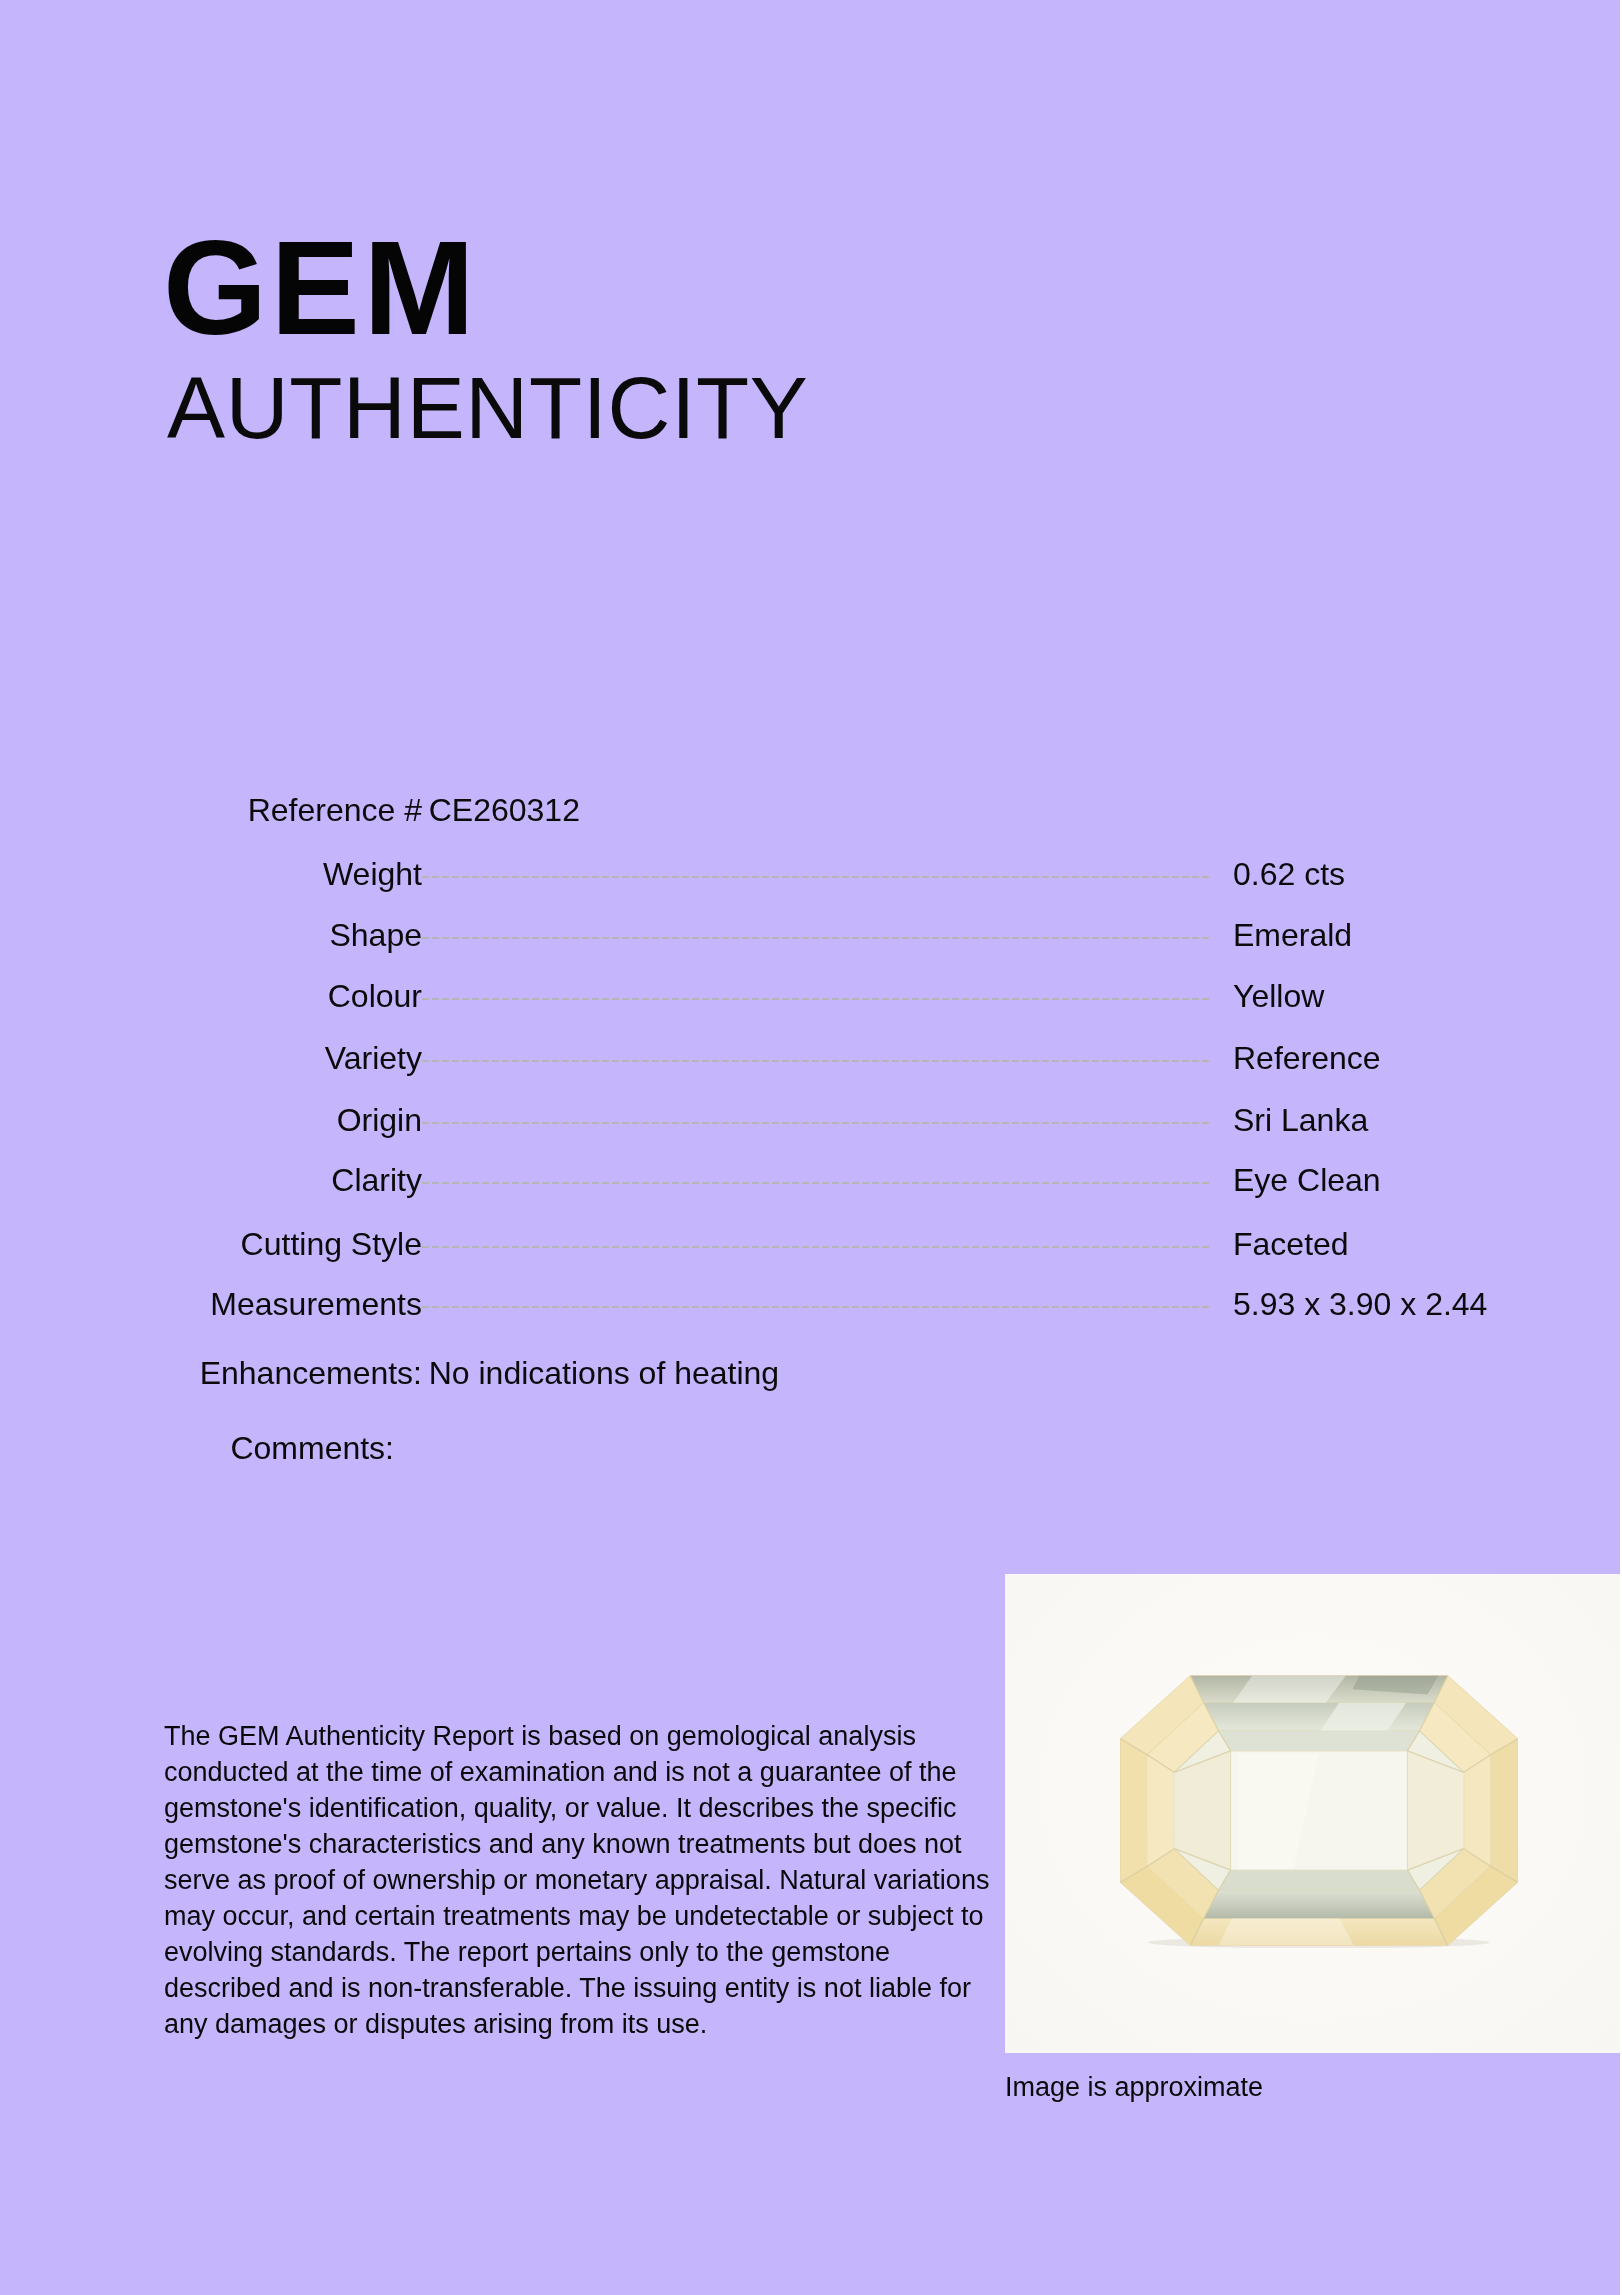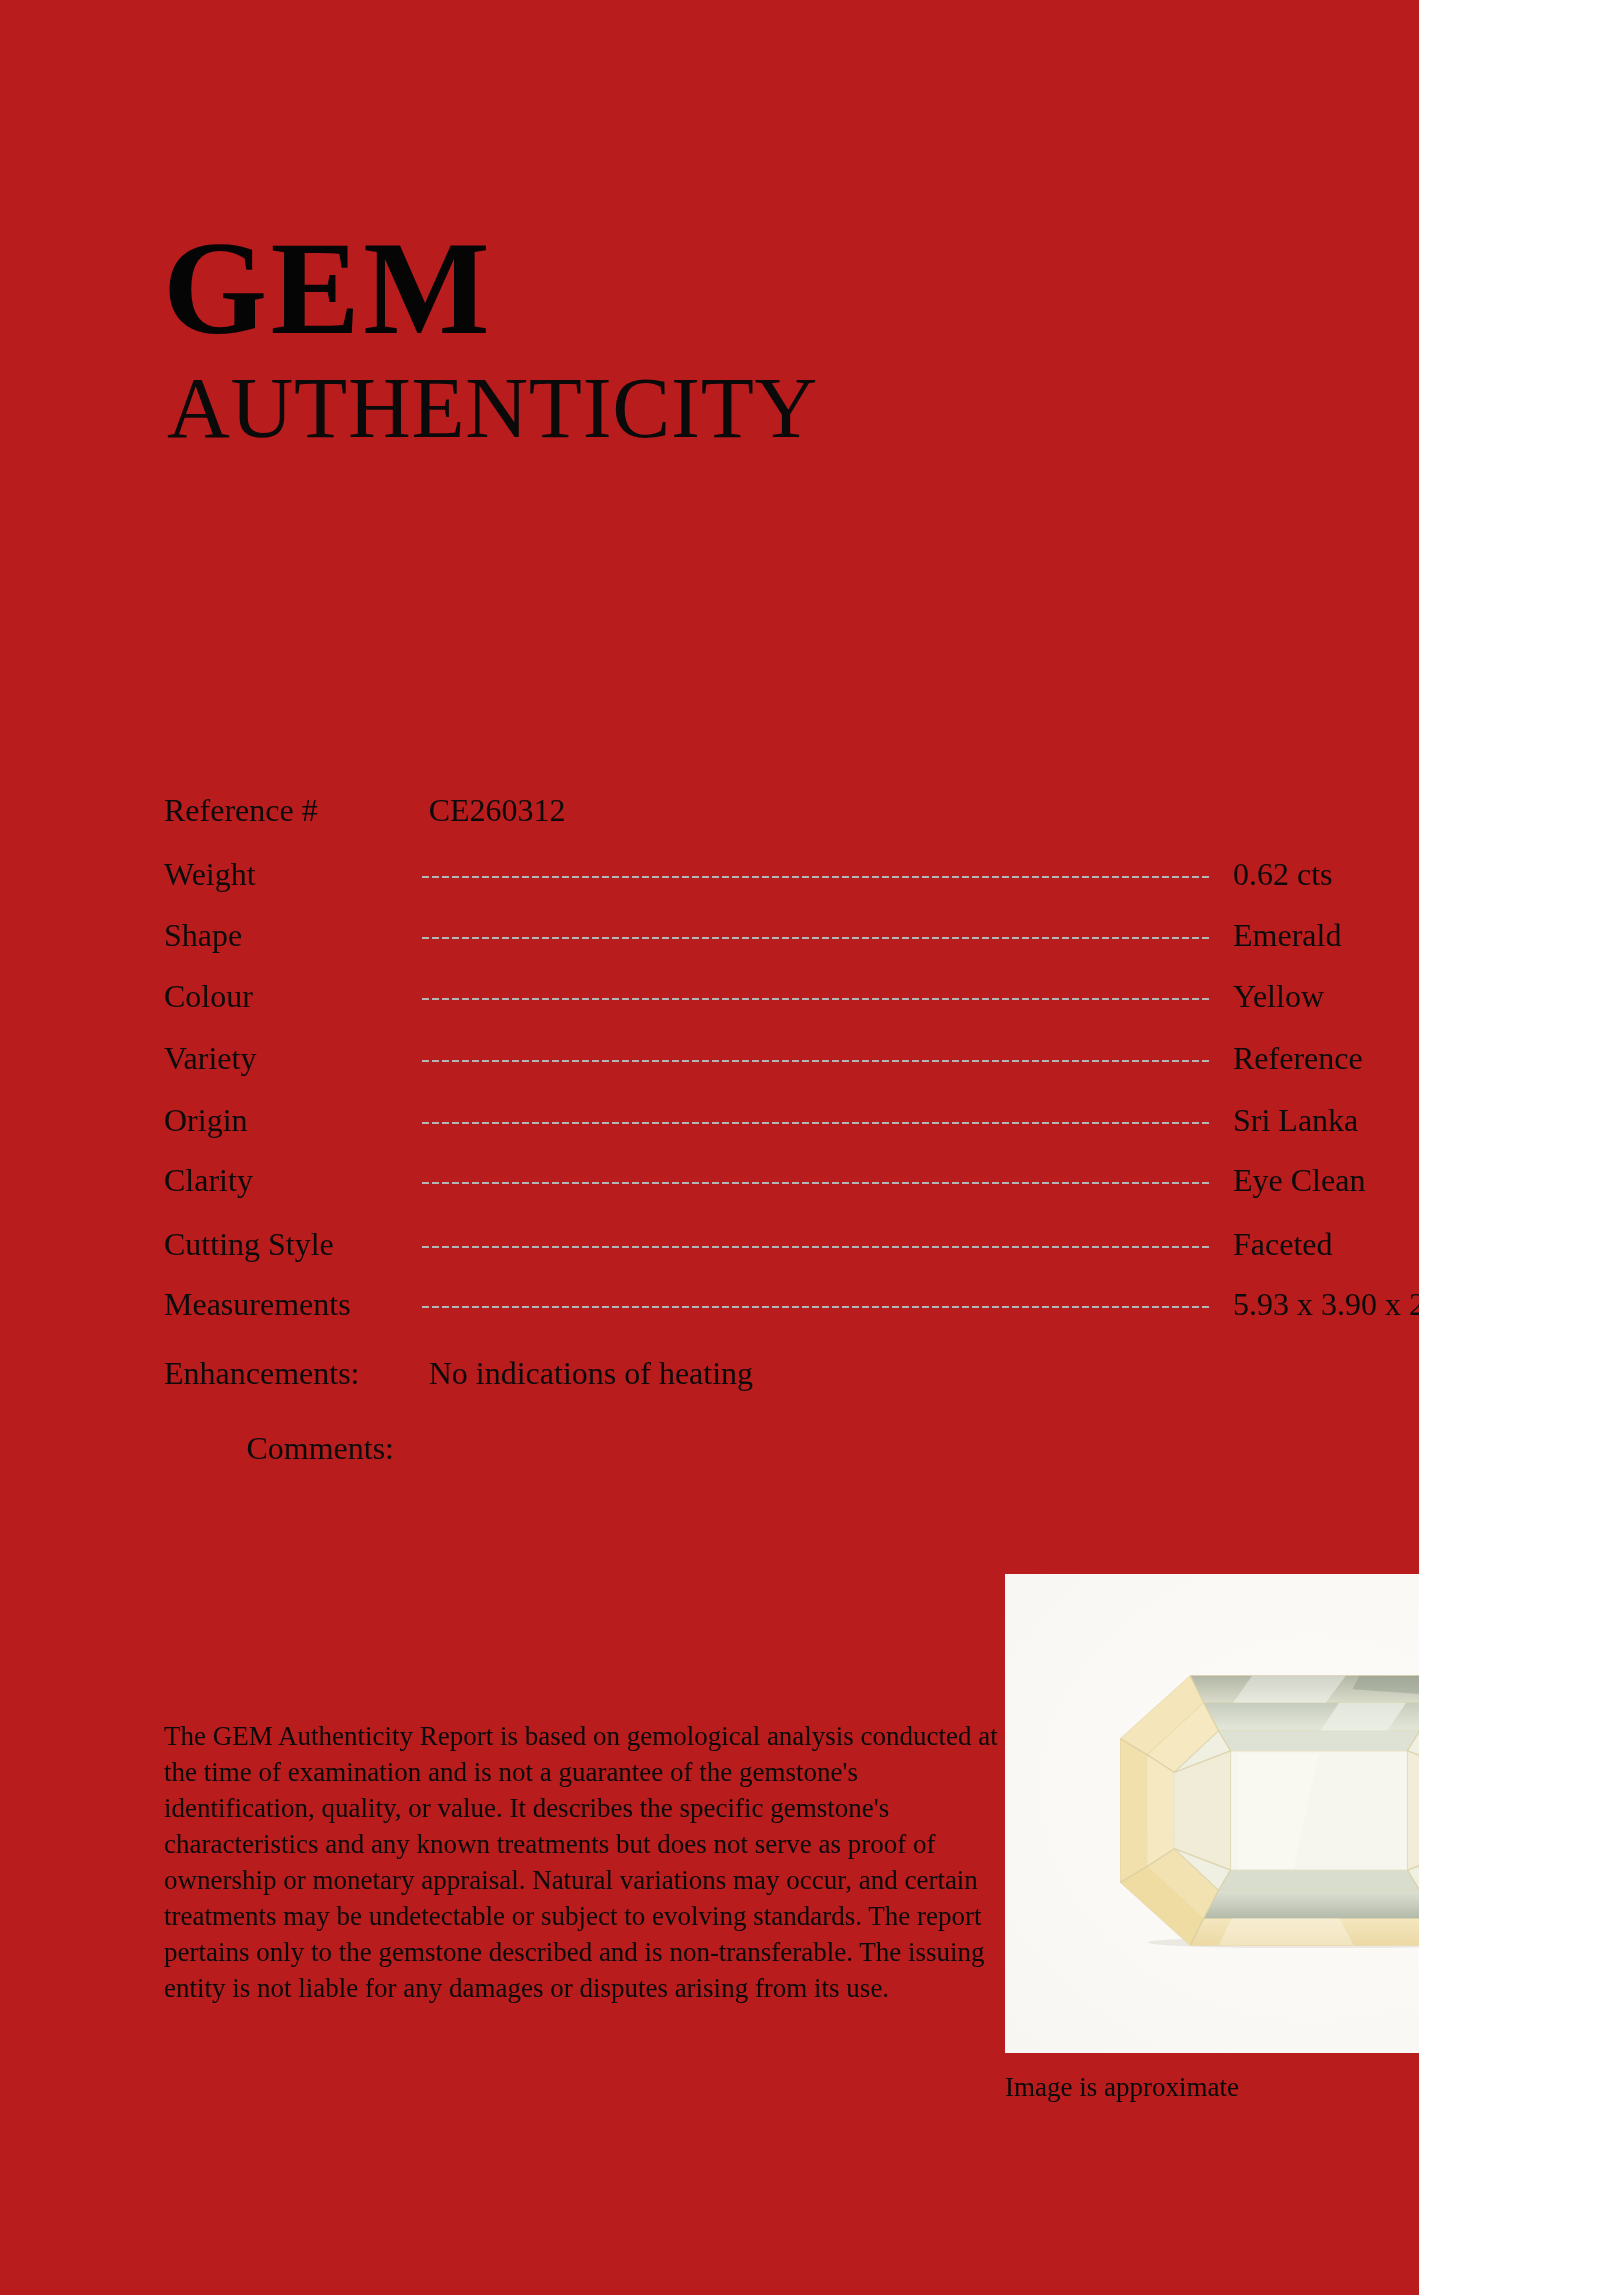--- a/index.html
+++ b/index.html
@@ -1,21 +1,21 @@
 <!DOCTYPE html>
 <html style="font-size:10.7px"><head>
 <meta charset="utf-8">
 <style>
   * { margin:0; padding:0; box-sizing:border-box; }
   html,body { background:#ffffff; }
   .page {
     position:relative;
-    width:1419px; height:2295px;
-    background:#b91c1c;
-    font-family:Liberation Serif, serif;
+    width:1620px; height:2295px;
+    background:#c4b5fd;
+    font-family:Liberation Sans, sans-serif;
     color:#060606;
     overflow:hidden;
   }
   
   .brand {
     position:absolute; left:163px; top:221px;
     font-size:134px; font-weight:900; line-height:1;
     letter-spacing:3.3px; color:#050505;
   }
   .subtitle {
@@ -23,21 +23,21 @@
     font-size:87px; font-weight:400; line-height:88px;
     letter-spacing:0.7px; color:#0a0a0a;
   }
   .subtitle span { display:block; }
   
   .row {
     position:absolute; left:164px; width:1313px; height:43px;
     display:flex; align-items:center;
   }
   .flabel {
-    flex:0 0 258px; font-size:32px; color:#0b0b0b; white-space:nowrap;
+    flex:0 0 258px; font-size:32px; color:#0b0b0b; white-space:nowrap;text-align:right;
   }
   .flabel-right {
     flex:0 0 230px; text-align:right;
   }
   .leader {
     flex:0 0 788px; height:2px; margin-right:23px; align-self:center; margin-top:4px;
     background:repeating-linear-gradient(90deg,#b5b5b5 0 6.7px, transparent 6.7px 10px);
   }
   .fvalue {
     font-size:32px; color:#0b0b0b; white-space:nowrap;

